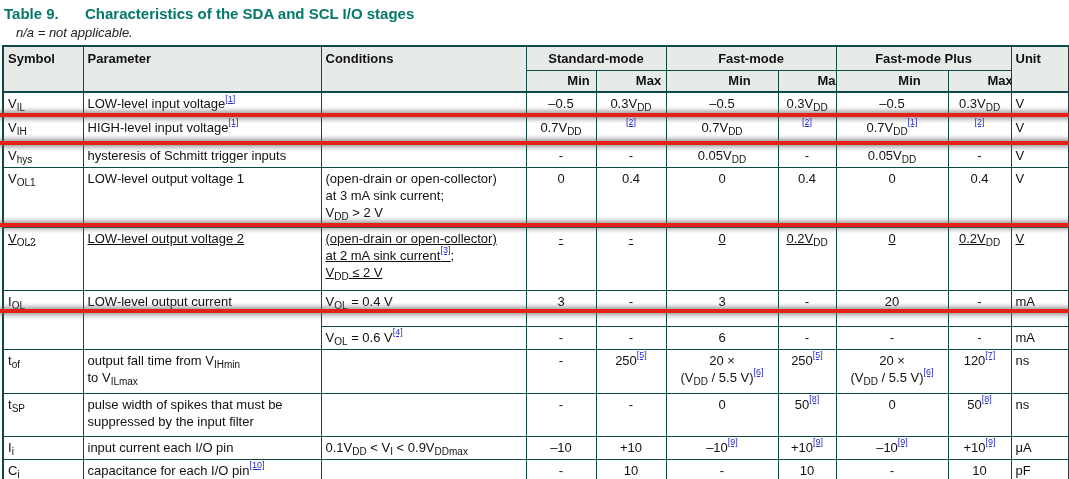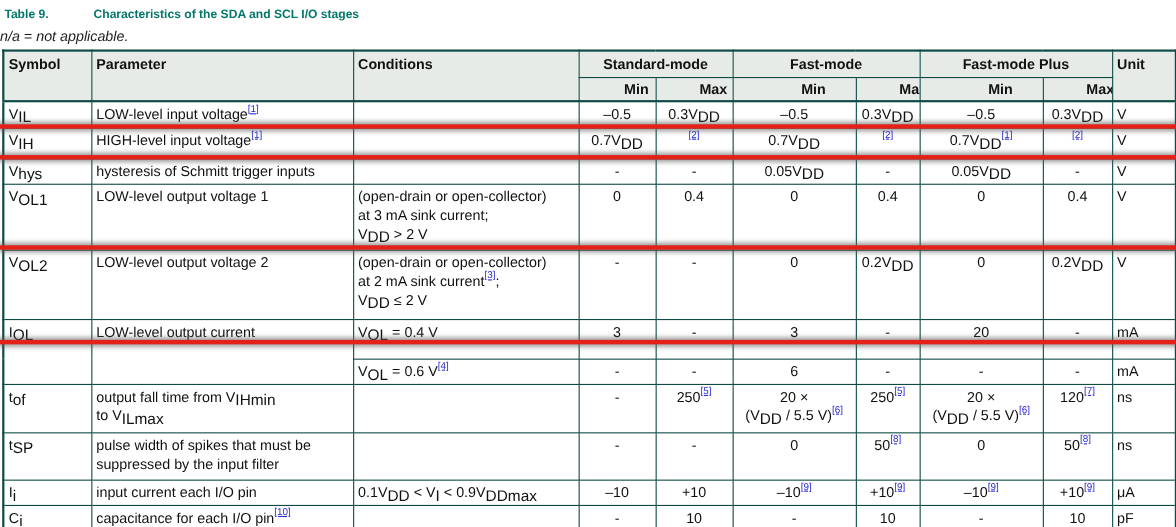--- a/index.html
+++ b/index.html
@@ -8,40 +8,40 @@
     --accent-teal:#05776b;
     --footnote-blue:#2a2ad0;
     --annotation-red:#e32119;
     --text:#111111;
   }
   *{box-sizing:border-box;}
   html,body{margin:0;padding:0;background:#ffffff;}
   body{width:1069px;height:479px;font-family:"Liberation Sans",sans-serif;color:var(--text);}
   .page{position:relative;width:1069px;height:479px;overflow:hidden;background:#fff;}
 
-  .title-row{padding:5px 0 0 4px;font-size:11px;font-weight:bold;color:var(--accent-teal);line-height:17px;}
+  .title-row{padding:5px 0 0 4px;font-size:15px;font-weight:bold;color:var(--accent-teal);line-height:17px;}
   .t-num{display:inline-block;width:81px;}
-  .subtitle{padding:3px 0 0 0;font-size:13px;font-style:italic;color:#1c1c1c;line-height:16px;}
+  .subtitle{padding:3px 0 0 16px;font-size:13px;font-style:italic;color:#1c1c1c;line-height:16px;}
 
   table.spec-table{border-collapse:collapse;table-layout:fixed;width:1064px;margin:4px 0 0 2px;
     border:2px solid var(--border-teal);font-size:13px;}
   .spec-table th,.spec-table td{border:1px solid var(--border-teal);padding:2px 4px;overflow:hidden;}
   .spec-table thead th{background:var(--header-bg);font-weight:bold;font-size:13px;}
   .spec-table thead{border-bottom:2px solid var(--border-teal);}
   tr.hdr-groups{height:24px;}
   tr.hdr-minmax{height:22px;}
   th.th-left{text-align:left;vertical-align:top;padding-top:4px;}
   th.th-group{text-align:center;vertical-align:middle;}
   th.th-minmax{text-align:center;vertical-align:middle;padding-left:39px;}
 
   .spec-table tbody td{vertical-align:top;line-height:17px;}
   td.c-symbol,td.c-param,td.c-cond,td.c-unit{text-align:left;}
   td.c-val{text-align:center;}
 
-  sub{font-size:14px;line-height:0;vertical-align:-3px;}
+  sub{font-size:10px;line-height:0;vertical-align:-3px;}
   sup.fn{font-size:9px;line-height:0;color:var(--footnote-blue);text-decoration:underline;
     position:relative;top:-1px;vertical-align:super;cursor:pointer;}
 
   .annotation-layer{position:absolute;left:0;top:0;width:100%;height:100%;pointer-events:none;}
   .red-line{position:absolute;left:0;right:0;height:4px;background:var(--annotation-red);
     box-shadow:0 0 5px 2px rgba(90,90,90,0.65);}
 </style>
 </head>
 <body>
 
@@ -126,21 +126,21 @@
           <td class="c-param">LOW-level output voltage 1</td>
           <td class="c-cond">(open-drain or open-collector)<br>at 3 mA sink current;<br>V<sub>DD</sub> &gt; 2 V</td>
           <td class="c-val">0</td>
           <td class="c-val">0.4</td>
           <td class="c-val">0</td>
           <td class="c-val">0.4</td>
           <td class="c-val">0</td>
           <td class="c-val">0.4</td>
           <td class="c-unit">V</td>
         </tr>
-        <tr style="height: 63px;">
+        <tr style="height: 63px; text-decoration: underline;">
           <td class="c-symbol">V<sub>OL2</sub></td>
           <td class="c-param">LOW-level output voltage 2</td>
           <td class="c-cond">(open-drain or open-collector)<br>at 2 mA sink current<sup class="fn">[3]</sup>;<br>V<sub>DD</sub> ≤ 2 V</td>
           <td class="c-val">-</td>
           <td class="c-val">-</td>
           <td class="c-val">0</td>
           <td class="c-val">0.2V<sub>DD</sub></td>
           <td class="c-val">0</td>
           <td class="c-val">0.2V<sub>DD</sub></td>
           <td class="c-unit">V</td>

